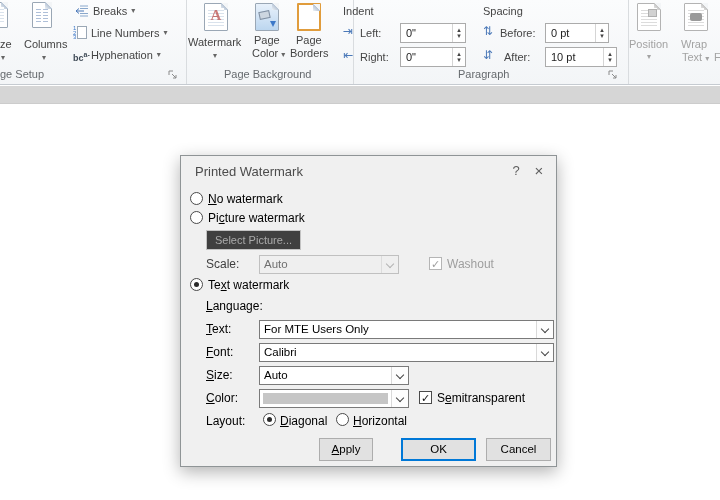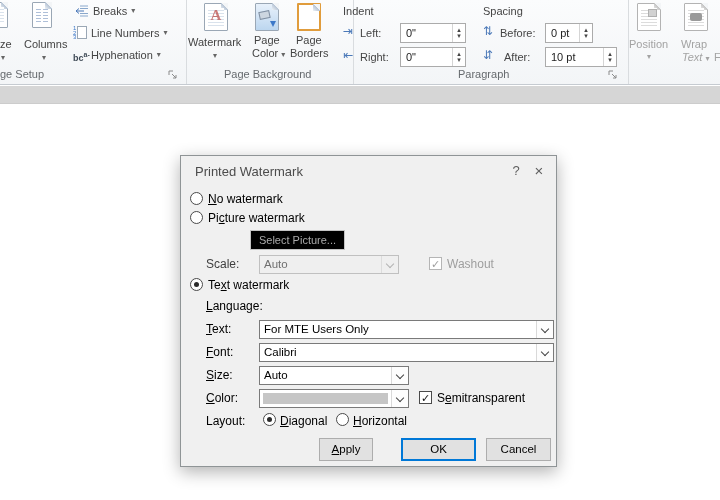--- a/index.html
+++ b/index.html
@@ -80,21 +80,21 @@
   .combo.discombo { background:#efefef; border-color:#c0c0c0; }
   .discombo .combo-val { color:#6f6f6f; }
   .discombo .combo-arrow { background:#efefef; border-left-color:#dcdcdc; }
   .discombo .chev { border-color:#b3b3b3; }
   .dbl-underline { position:absolute; left:2px; right:19px; bottom:3px; height:3px;
                    border-top:1px solid #000; border-bottom:1px solid #000; }
   .swatch { position:absolute; left:3px; top:3px; right:20px; bottom:3px; background:#c6c6c6; }
   .btn { position:absolute; height:23px; background:#e1e1e1; border:1px solid #adadad;
          font-size:11.5px; color:#000; text-align:center; line-height:21px; }
   .btn.focused { border:2px solid #0078d7; line-height:19px; }
-  .btn.disbtn { background:#000000; border-color:#c3c3c3; color:#aaaaaa;margin-left:44px; }
+  .btn.disbtn { background:#404040; border-color:#c3c3c3; color:#aaaaaa; }
   .launcher { position:absolute; width:10px; height:10px; }
 </style>
 </head>
 <body>
 
 <div id="app">
 
   <div id="ribbon">
 
     <div>
@@ -208,21 +208,21 @@
         <div class="spin-arrows">
             <span>▴</span>
             <span>▾</span>
           </div>
       </div>
 
       <div class="para-head" style="left:483px;top:5px;">Spacing</div>
 
       <span class="para-ic" style="position:absolute;left:483px;top:24px;">⇅</span>
       <div class="para-lab" style="left:500px;top:27px;">Before:</div>
-      <div class="spin" style="left:545px;top:23px;width:48px;">
+      <div class="spin" style="left:545px;top:23px;width:64px;">
         <div class="spin-val">0 pt</div>
         <div class="spin-arrows">
             <span>▴</span>
             <span>▾</span>
           </div>
       </div>
 
       <span class="para-ic" style="position:absolute;left:483px;top:48px;">⇵</span>
       <div class="para-lab" style="left:504px;top:51px;">After:</div>
       <div class="spin" style="left:545px;top:47px;width:72px;">
@@ -254,21 +254,21 @@
       <div class="rbtn-label dis" style="position:absolute;left:629px;top:38px;">Position</div>
       <div class="dd-arrow dis" style="position:absolute;left:647px;top:53px;">▾</div>
 
       <div style="position:absolute;left:684px;top:3px;">
         <div class="page-ic gray-page" style="width:24px;height:28px;">
           <div class="gray-lines"></div>
           <div style="position:absolute;left:5px;top:9px;width:12px;height:8px;background:#9a9a9a;border-radius:2px;"></div>
         </div>
       </div>
       <div class="rbtn-label dis" style="position:absolute;left:681px;top:38px;">Wrap</div>
-      <div class="rbtn-label dis" style="position:absolute;left:682px;top:51px;font-style:italic;"><span>Text</span> <span class="dd-arrow dis">▾</span></div>
+      <div class="rbtn-label dis" style="position:absolute;left:682px;top:51px;"><span>Text</span> <span class="dd-arrow dis">▾</span></div>
       <div class="rbtn-label dis" style="position:absolute;left:714px;top:51px;">F</div>
     </div>
   </div>
 
   <div id="band"></div>
 
   <div id="dlg">
     <div id="dlg-title">Printed Watermark</div>
     <div class="dlg-sys" style="right:30px;"><span>?</span></div>
     <div class="dlg-sys" style="right:7px;font-size:15px;"><span>×</span></div>

